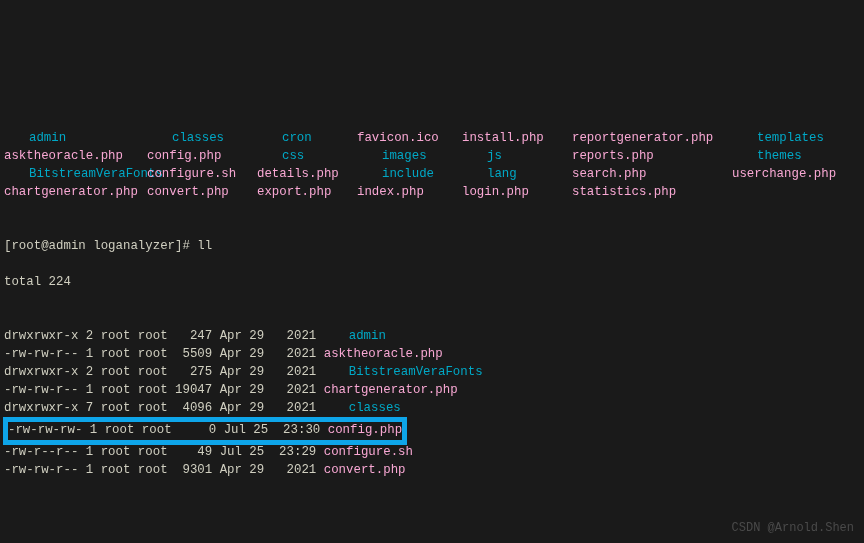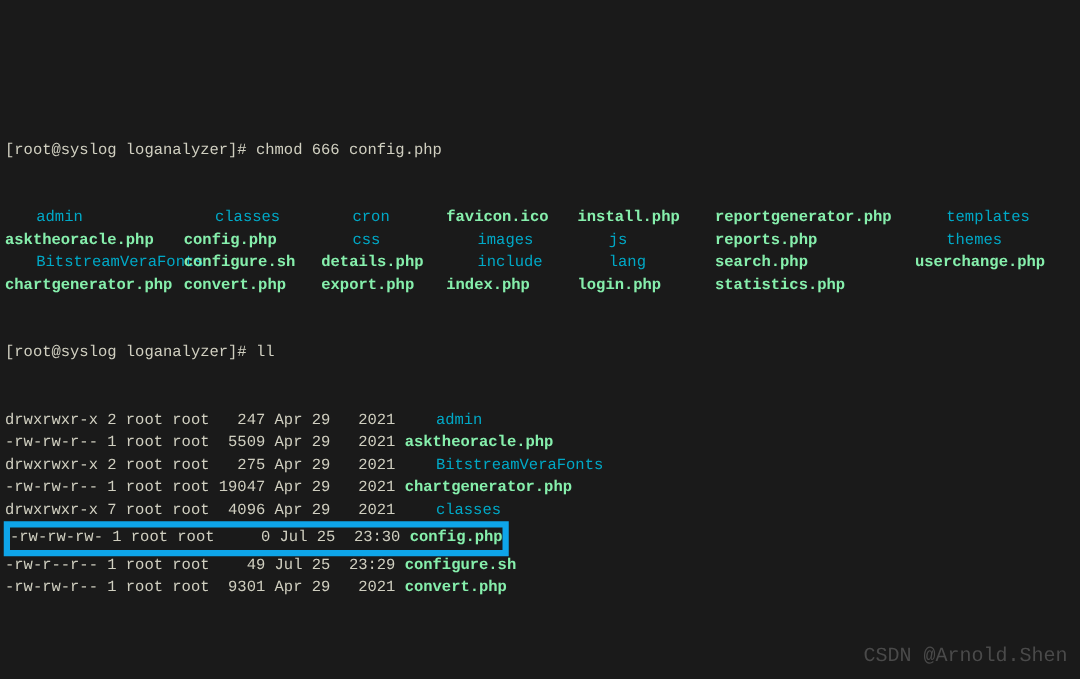--- a/index.html
+++ b/index.html
@@ -7,53 +7,53 @@
     padding: 4px;
     background-color: #1a1a1a;
     color: #d0cfc0;
     font-family: Consolas, 'Courier New', monospace;
     font-size: 12.4px;
     line-height: 1.45;
     white-space: pre;
   }
   .line { white-space: pre; }
   .cyan { color: #00a8c6; margin-left: 25px; }
-  .gray { color: #86efac; font-weight: bold; }
+  .gray { color: #f9a8d4; }
   .highlight-box {
     display: inline-block;
     border: 5px solid #0ea5e9;
     padding: 0px 0px;
     margin: -1px;
   }
   .watermark {
     position: fixed;
     bottom: 6px;
     right: 10px;
     color: #4a4a4a;
-    font-size: 16px;
+    font-size: 12px;
   }
   .ls-grid {
     display: grid;
     grid-template-columns: 143px 110px 100px 105px 110px 160px auto;
     column-gap: 0;
   }
   .ls-grid span { white-space: pre; }
 </style>
 </head>
 <body>
 
 
 
 <div>
 
-<div class="line"><span>[root@syslog loganalyzer]# chmod 666 config.php</span></div>
 
 <div class="ls-grid" id="ls-grid"><span class="cyan">admin</span><span class="cyan">classes</span><span class="cyan">cron</span><span class="gray">favicon.ico</span><span class="gray">install.php</span><span class="gray">reportgenerator.php</span><span class="cyan">templates</span><span class="gray">asktheoracle.php</span><span class="gray">config.php</span><span class="cyan">css</span><span class="cyan">images</span><span class="cyan">js</span><span class="gray">reports.php</span><span class="cyan">themes</span><span class="cyan">BitstreamVeraFonts</span><span class="gray">configure.sh</span><span class="gray">details.php</span><span class="cyan">include</span><span class="cyan">lang</span><span class="gray">search.php</span><span class="gray">userchange.php</span><span class="gray">chartgenerator.php</span><span class="gray">convert.php</span><span class="gray">export.php</span><span class="gray">index.php</span><span class="gray">login.php</span><span class="gray">statistics.php</span><span class="gray"></span></div>
 
-<div class="line"><span>[root@syslog loganalyzer]# ll</span></div>
+<div class="line"><span>[root@admin loganalyzer]# ll</span></div>
+<div class="line"><span>total 224</span></div>
 
 <div id="ll-block"><div class="line"><span>drwxrwxr-x 2 root root   247 Apr 29   2021 </span><span class="cyan">admin</span></div><div class="line"><span>-rw-rw-r-- 1 root root  5509 Apr 29   2021 </span><span class="gray">asktheoracle.php</span></div><div class="line"><span>drwxrwxr-x 2 root root   275 Apr 29   2021 </span><span class="cyan">BitstreamVeraFonts</span></div><div class="line"><span>-rw-rw-r-- 1 root root 19047 Apr 29   2021 </span><span class="gray">chartgenerator.php</span></div><div class="line"><span>drwxrwxr-x 7 root root  4096 Apr 29   2021 </span><span class="cyan">classes</span></div><div class="line"><span class="highlight-box"><span>-rw-rw-rw- 1 root root     0 Jul 25  23:30 </span><span class="gray">config.php</span></span></div><div class="line"><span>-rw-r--r-- 1 root root    49 Jul 25  23:29 </span><span class="gray">configure.sh</span></div><div class="line"><span>-rw-rw-r-- 1 root root  9301 Apr 29   2021 </span><span class="gray">convert.php</span></div></div>
 
 
 
 </div>
 
 <div class="watermark">CSDN @Arnold.Shen</div>
 
 

